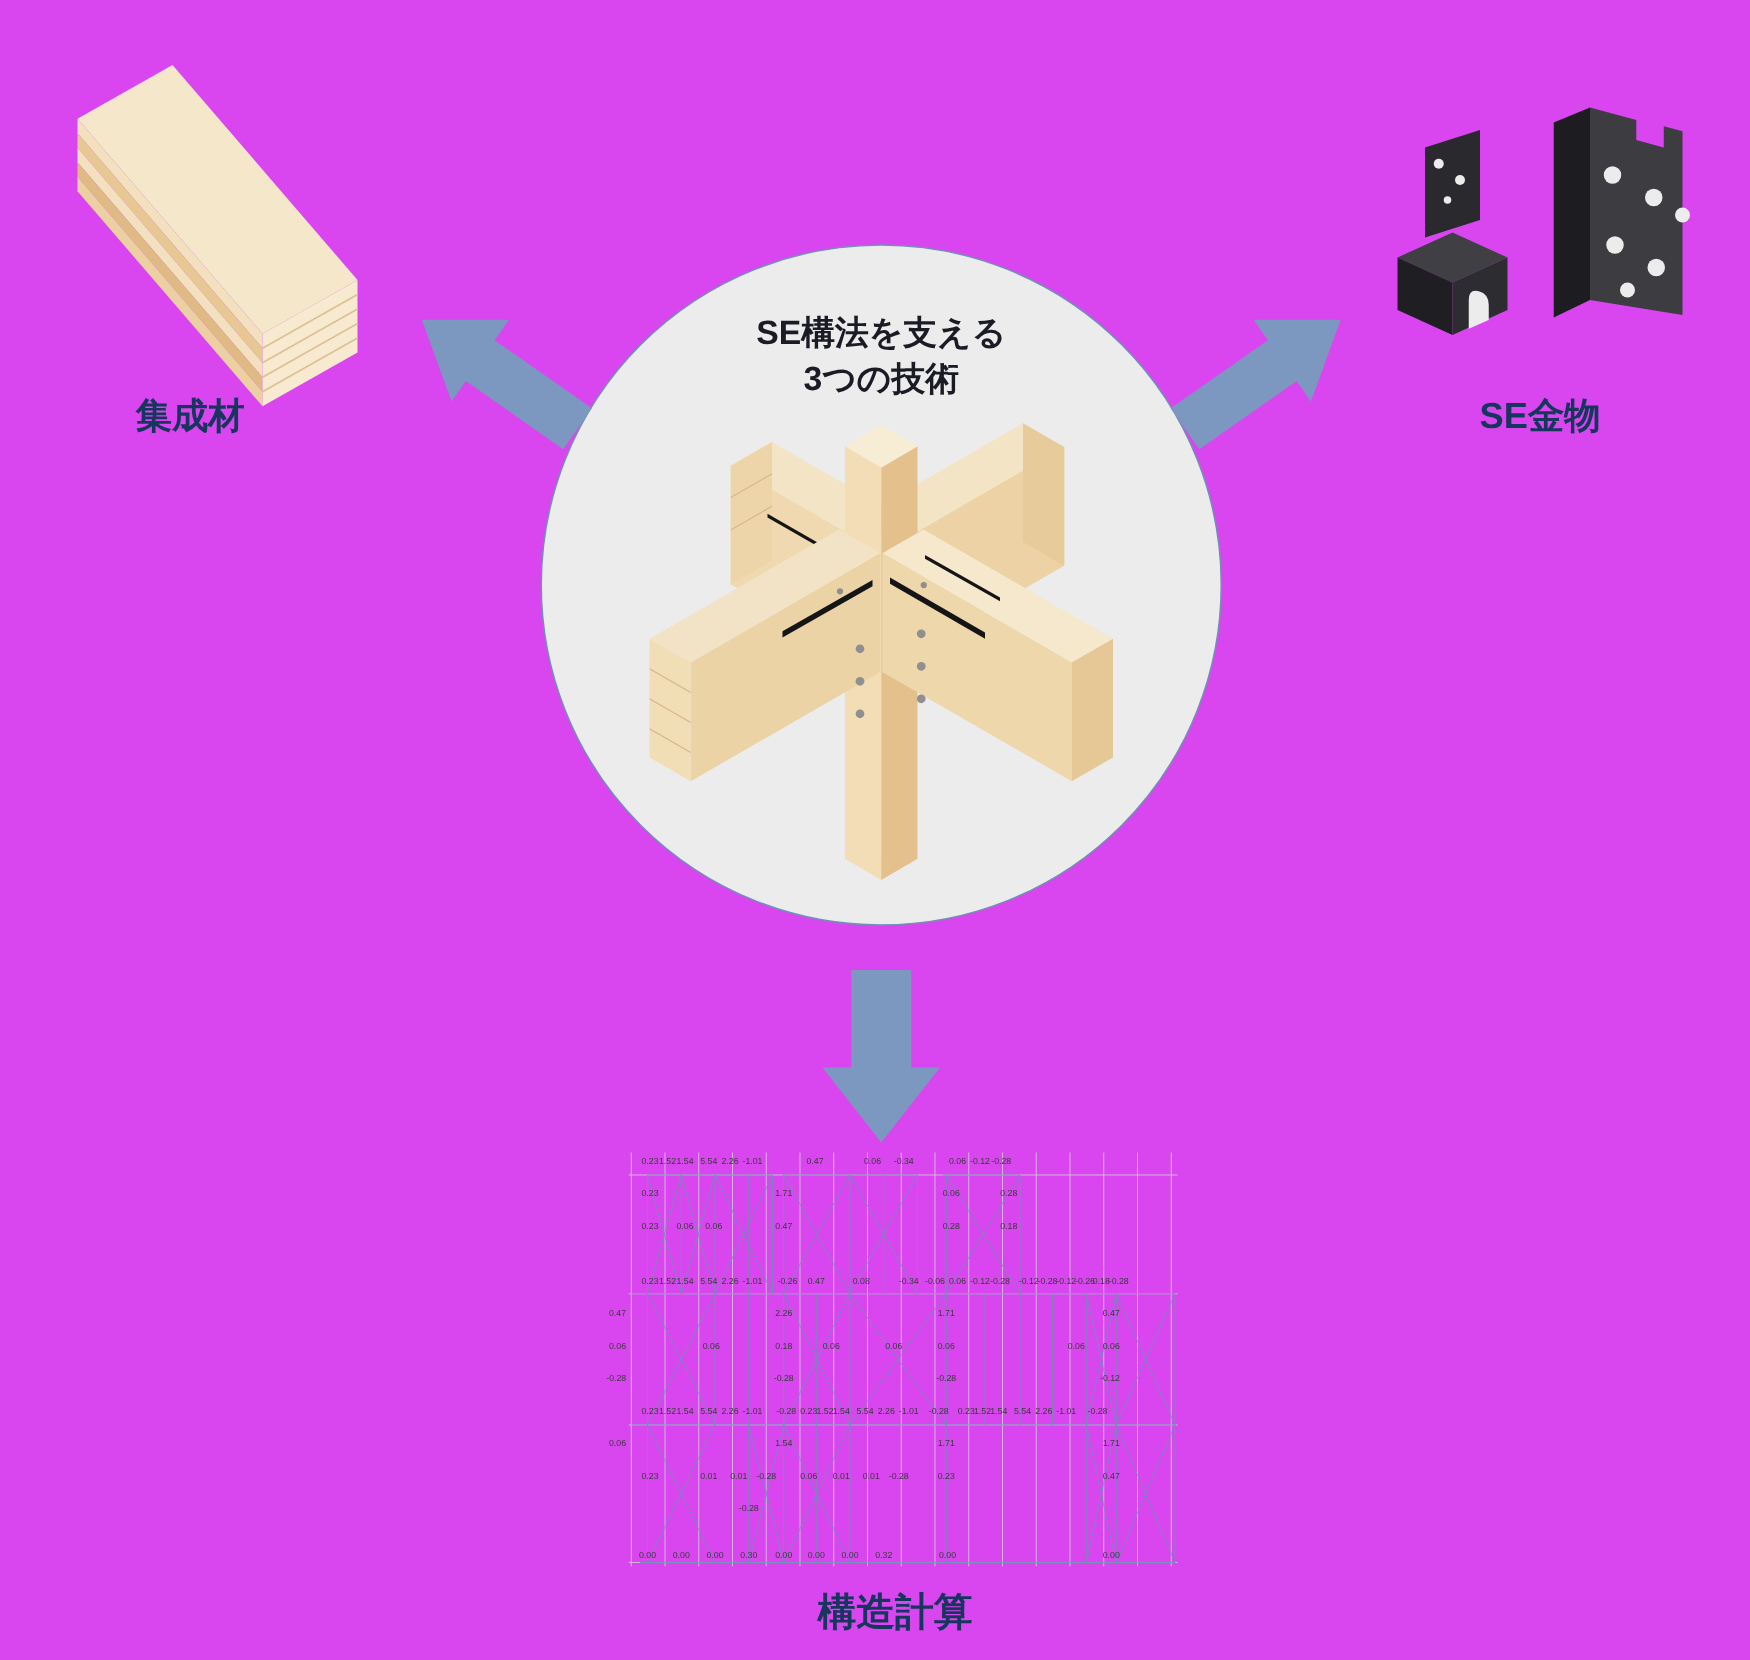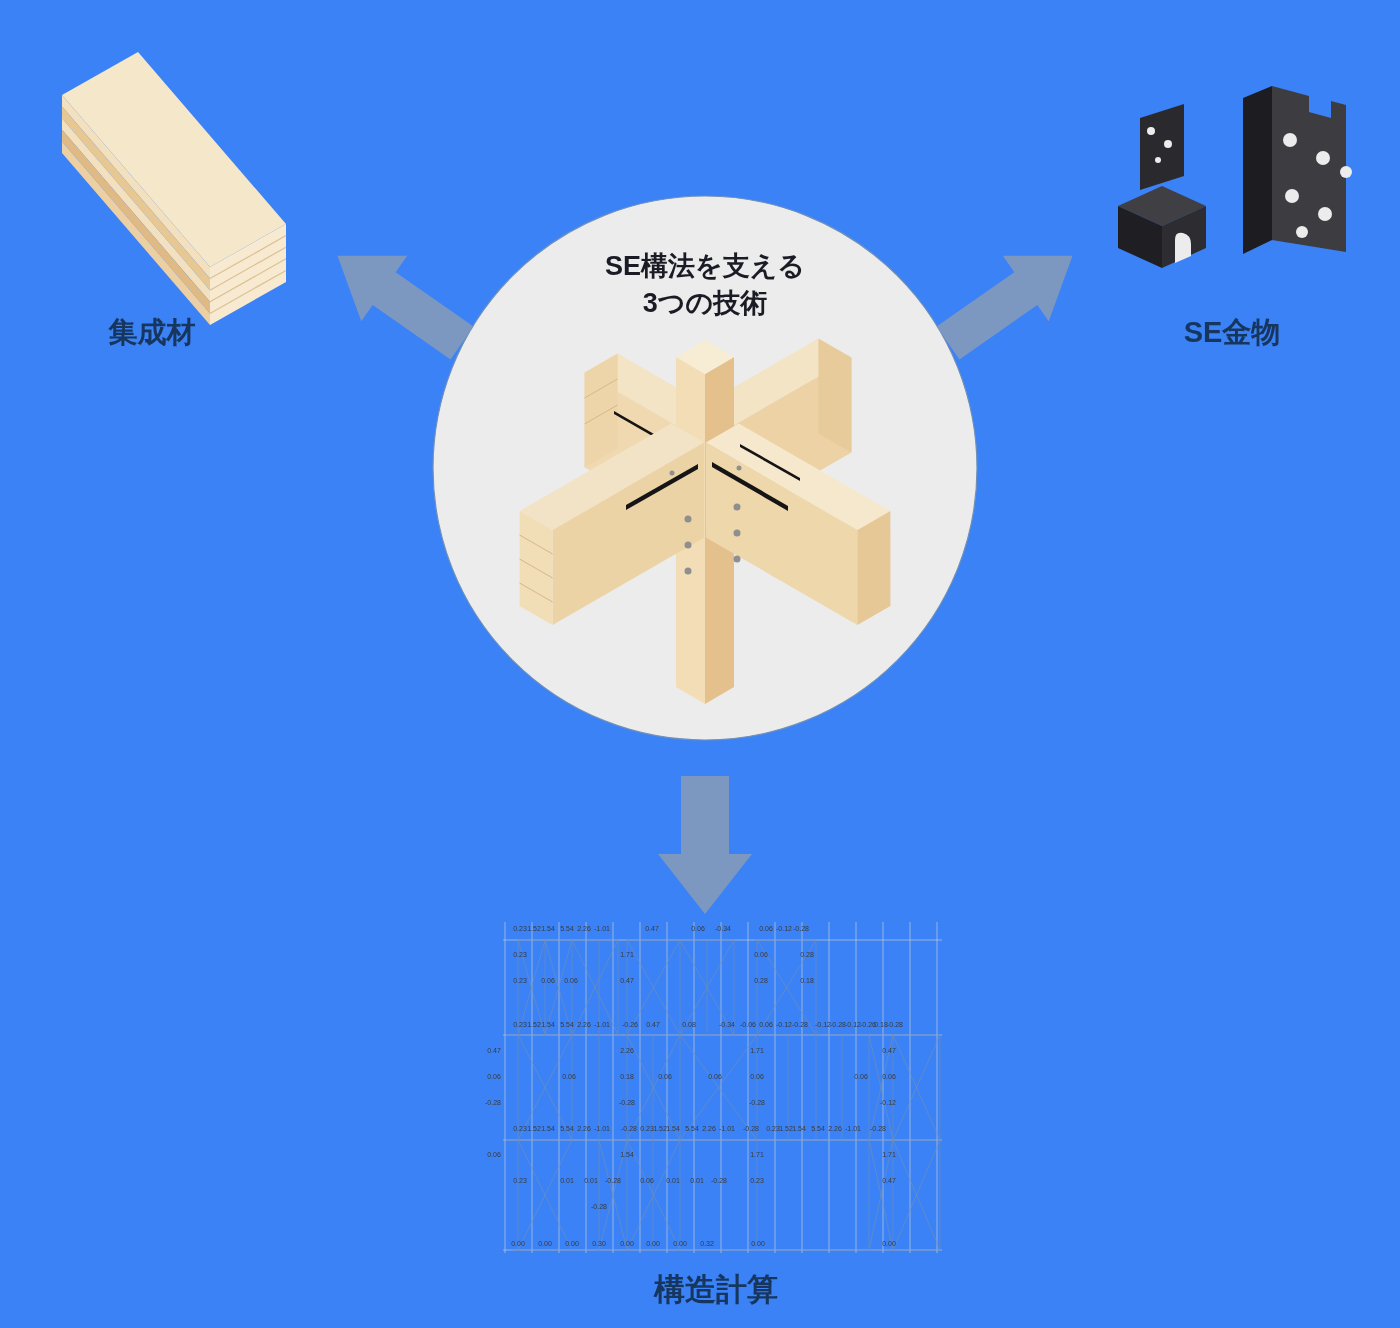--- a/index.html
+++ b/index.html
@@ -1,16 +1,16 @@
 <!DOCTYPE html>
 <html><head>
 <meta charset="utf-8">
 <style>
   html,body{margin:0;padding:0;background:#ececec;}
-  .stage{position:relative;width:1400px;height:1328px;background:#3b82f6;
+  .stage{position:relative;width:1400px;height:1328px;background:#d946ef;
          font-family:"Liberation Sans",sans-serif;overflow:hidden;}
   svg{display:block;}
   text{font-family:"Liberation Sans",sans-serif;}
   .node-label{font-size:29px;font-weight:bold;fill:#17365e;text-anchor:middle;}
   .node-label-big{font-size:31px;font-weight:bold;fill:#17365e;text-anchor:middle;}
   .center-title{font-size:27px;font-weight:bold;fill:#1b1b26;text-anchor:middle;}
   .chart-num{font-size:7px;fill:#3a3a3a;text-anchor:middle;}
   .grid-line{stroke:#d6d6d6;stroke-width:0.6;}
   .frame-line{stroke:#6e8eb8;stroke-width:0.7;fill:none;}
 </style>

